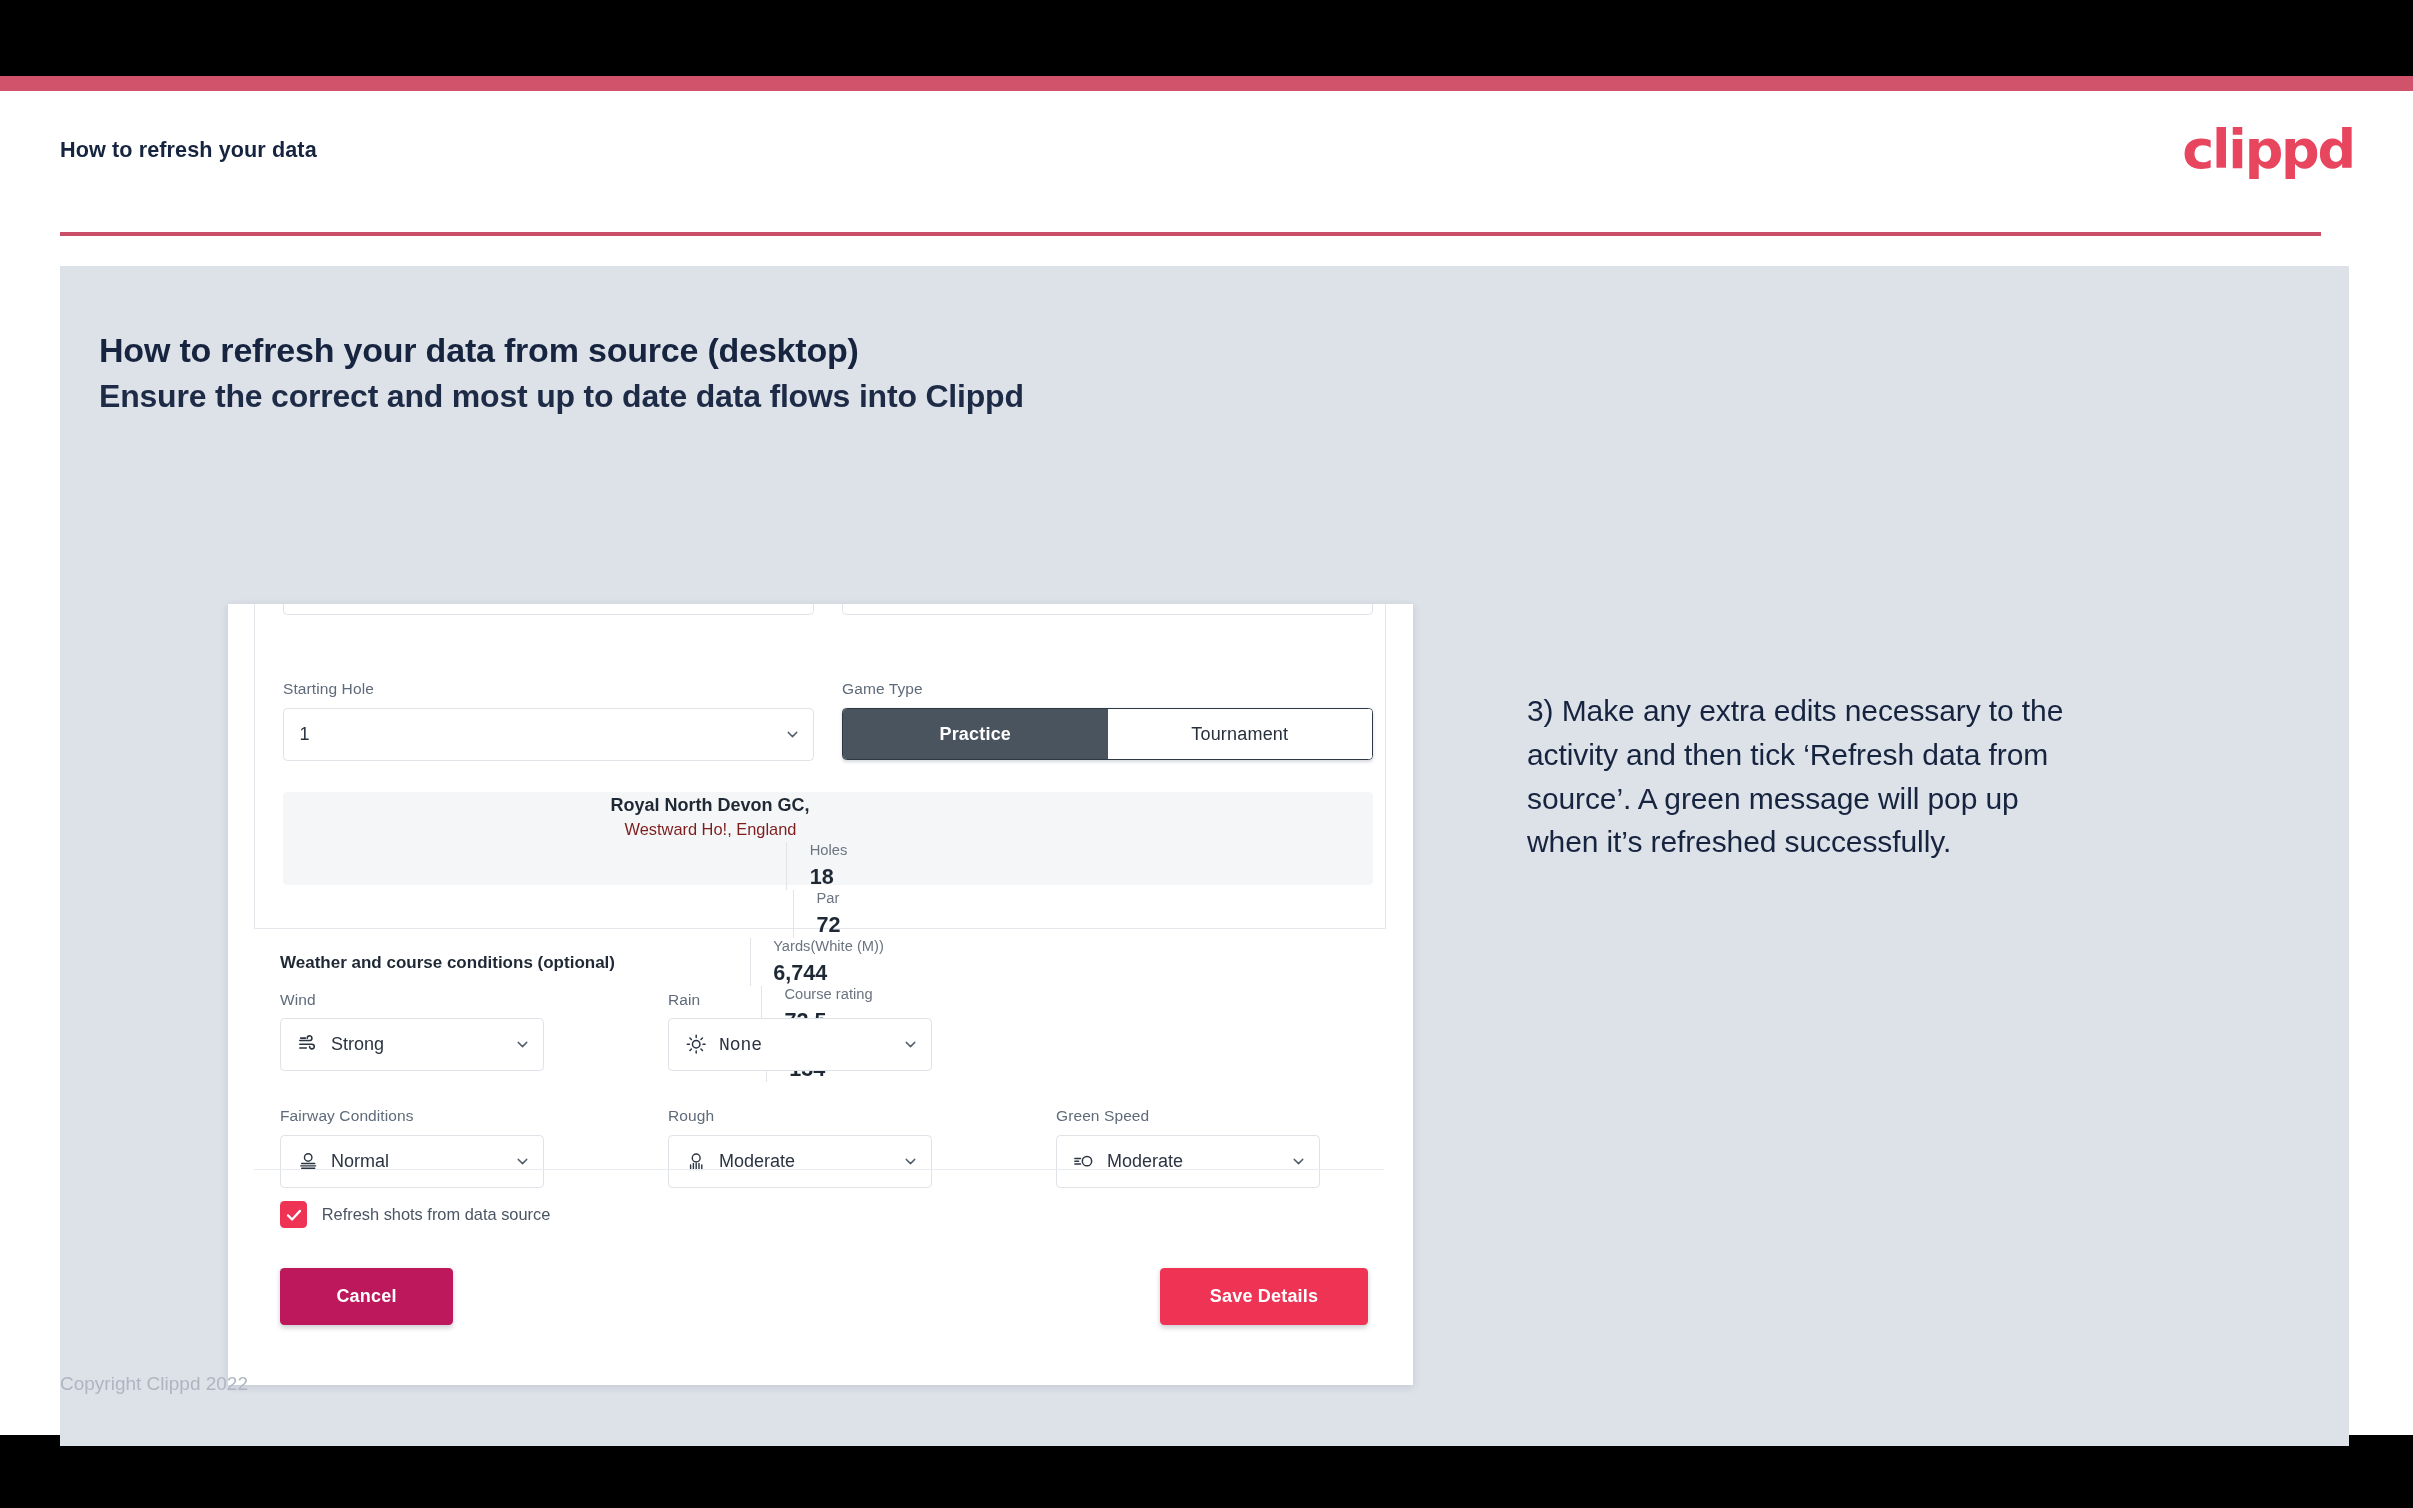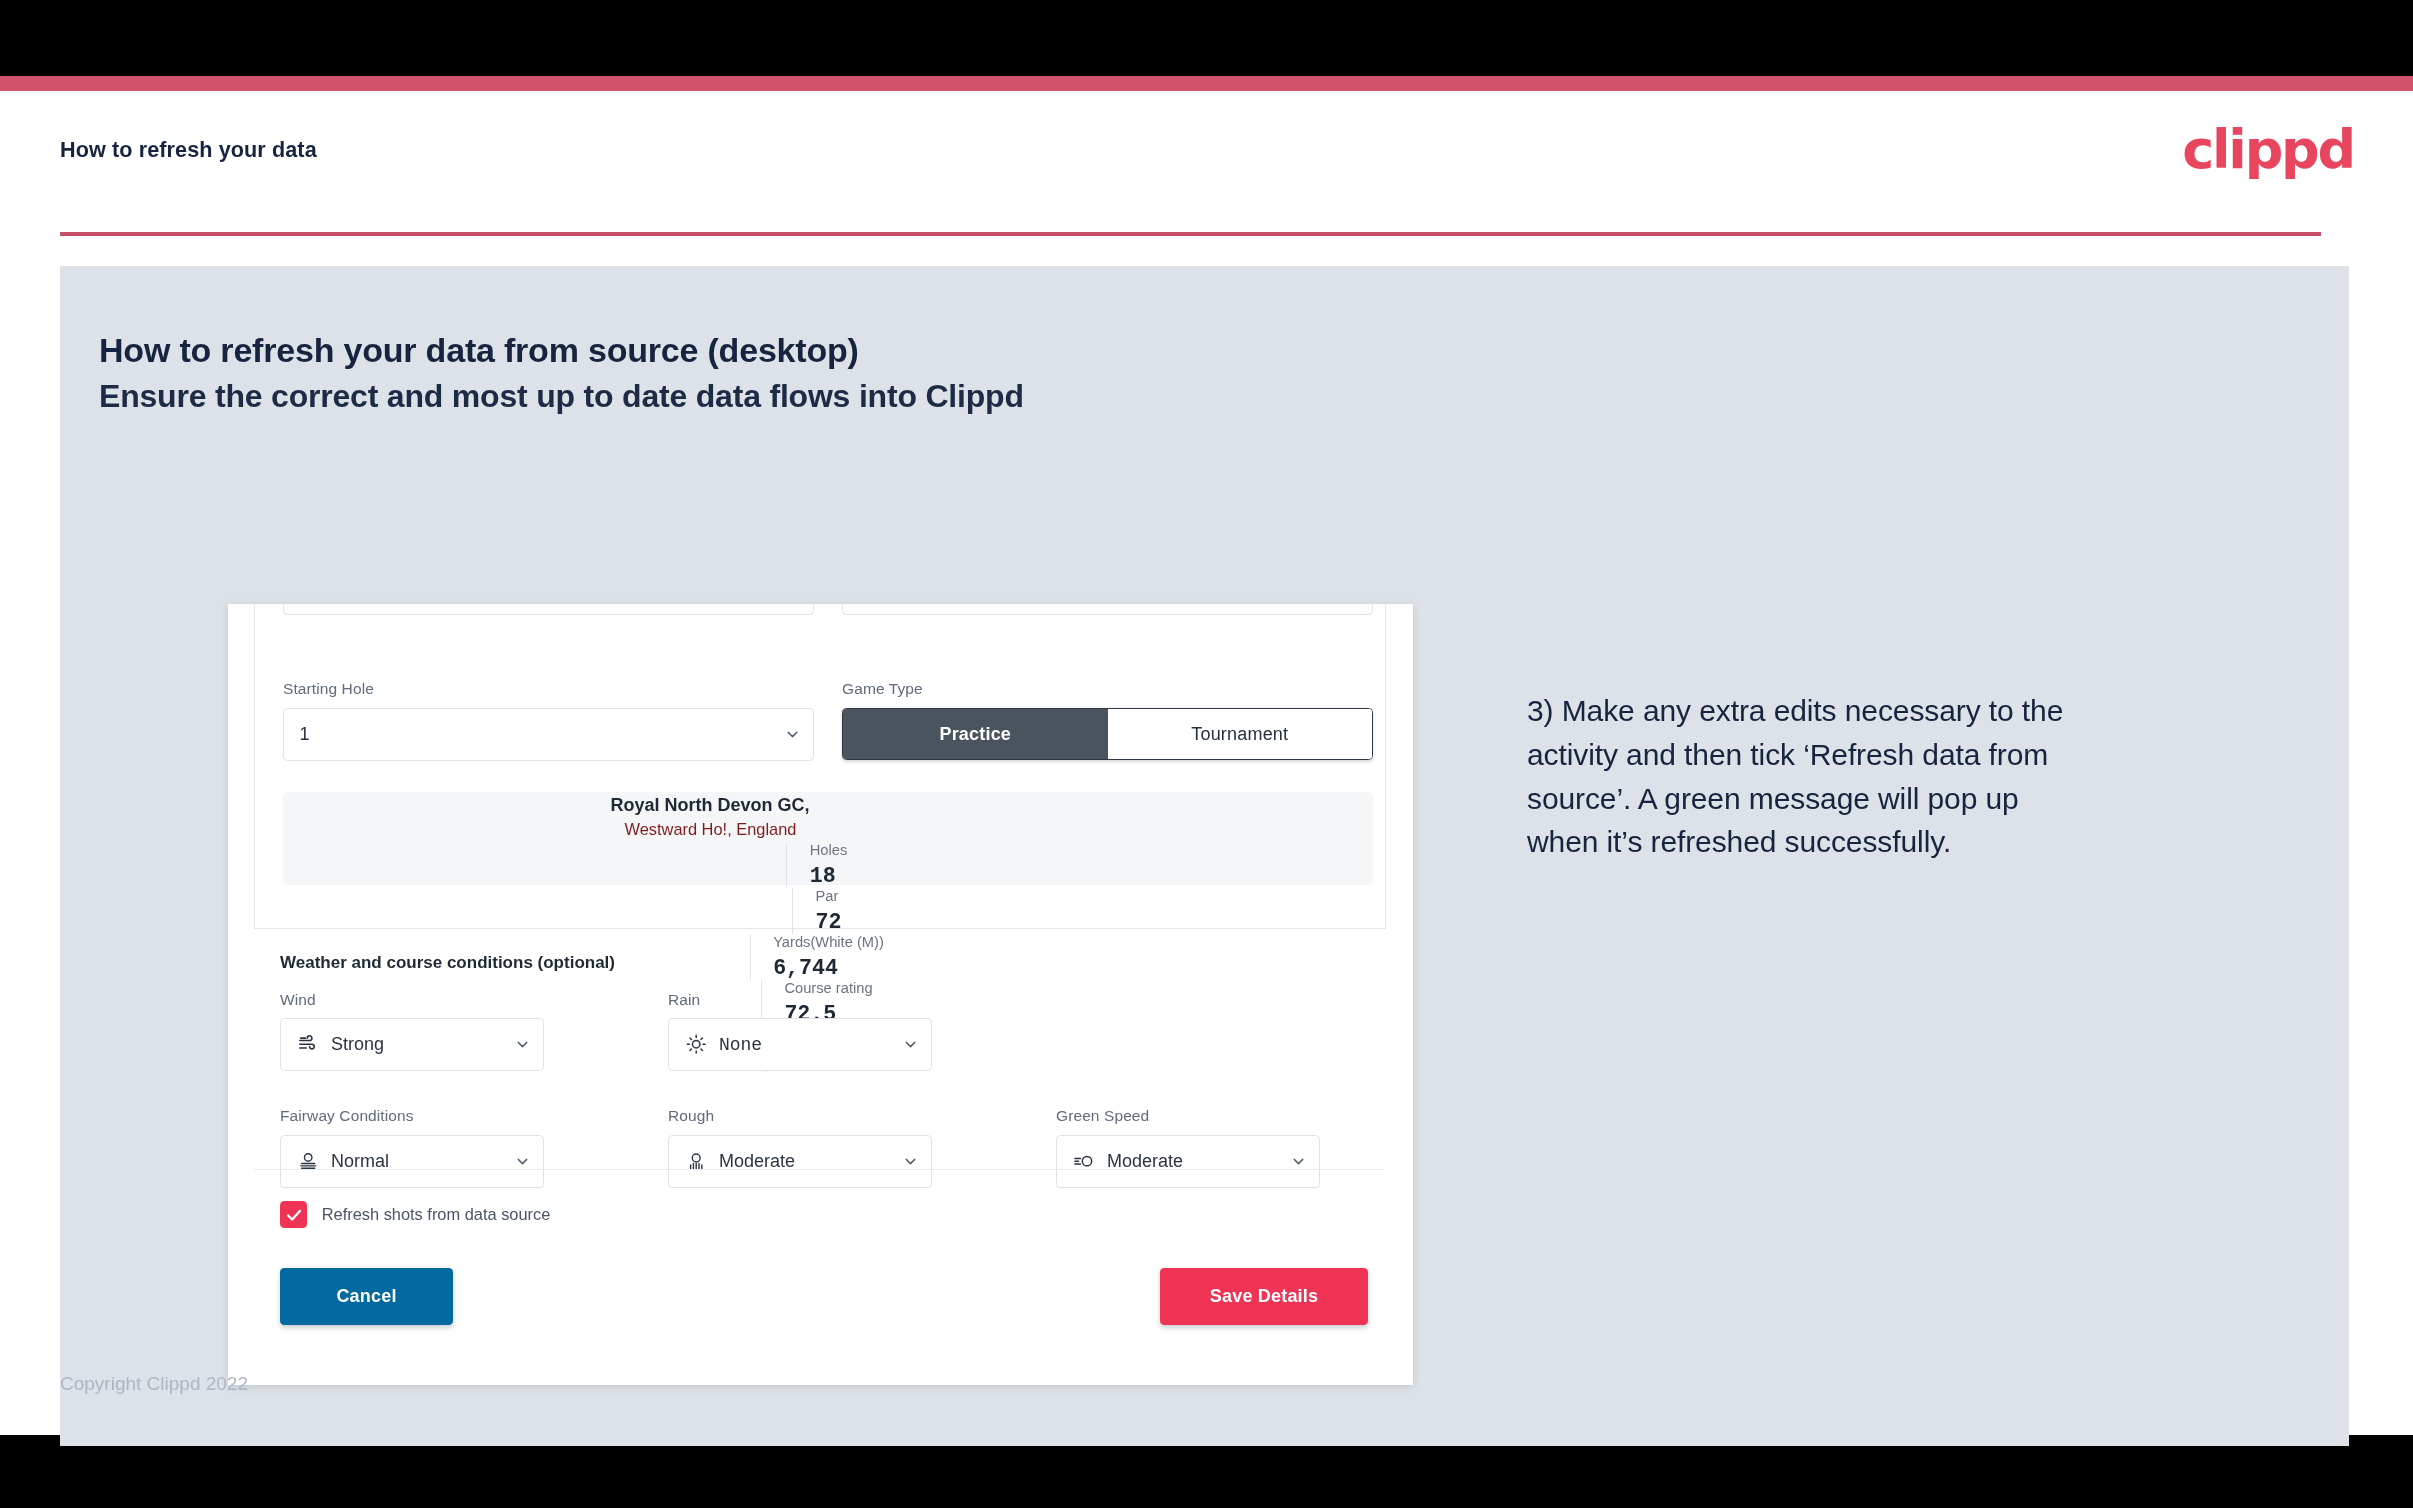--- a/index.html
+++ b/index.html
@@ -237,21 +237,20 @@
     font-size: 14.7px;
     color: #6b7480;
     margin-bottom: 6px;
     white-space: nowrap;
   }
   .stat-value {
     font-size: 21.6px;
     font-weight: bold;
     color: #1f2935;
     white-space: nowrap;
-    font-family: Liberation Mono, monospace;
   }
 
   
   .section-heading {
     position: absolute;
     left: 26px; top: 349px;
     font-size: 17px;
     font-weight: bold;
     color: #1f2935;
   }
@@ -295,21 +294,21 @@
     justify-content: center;
     font-size: 18px;
     font-weight: bold;
     letter-spacing: 0.2px;
     box-sizing: border-box;
     box-shadow: 0 2.6px 5.2px rgba(30,40,60,.22);
   }
   .btn-cancel {
     left: 26px; top: 664px;
     width: 173px;
-    background: #0369a1;
+    background: #be185d;
     color: #ffffff;
   }
   .btn-save {
     left: 906px; top: 664px;
     width: 208px;
     background: #ee3355;
     color: #ffffff;
   }
 
   

